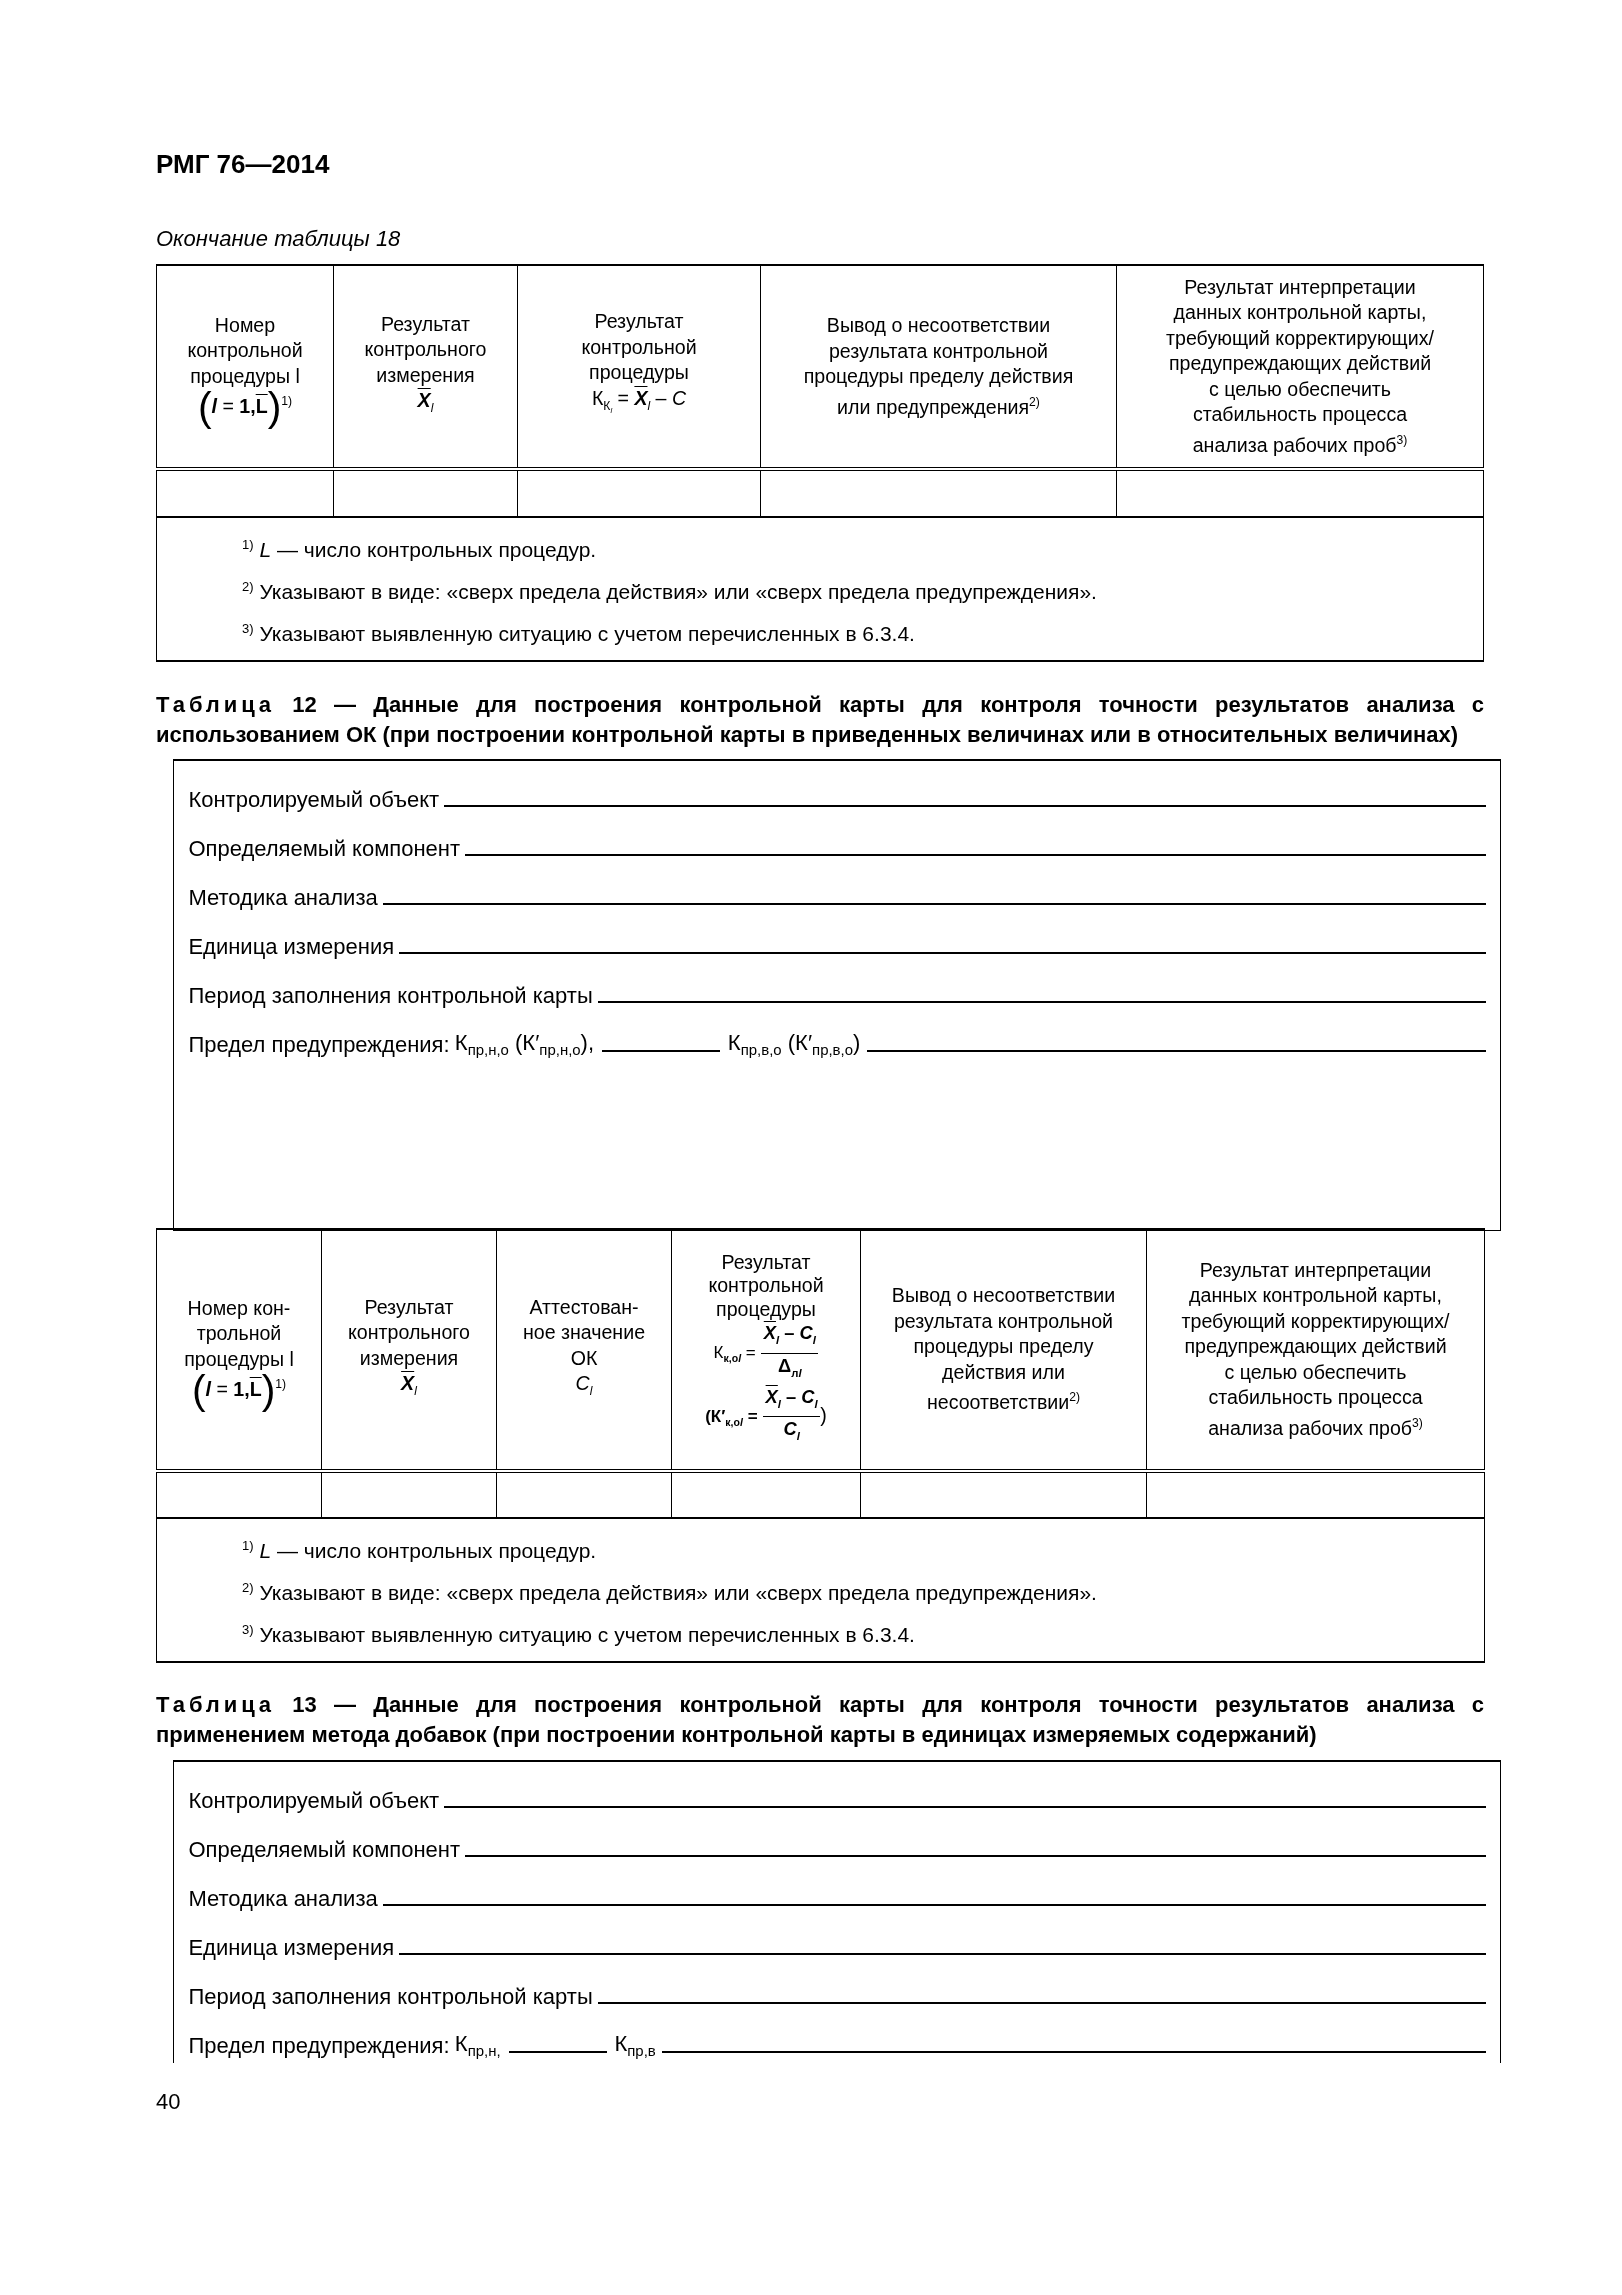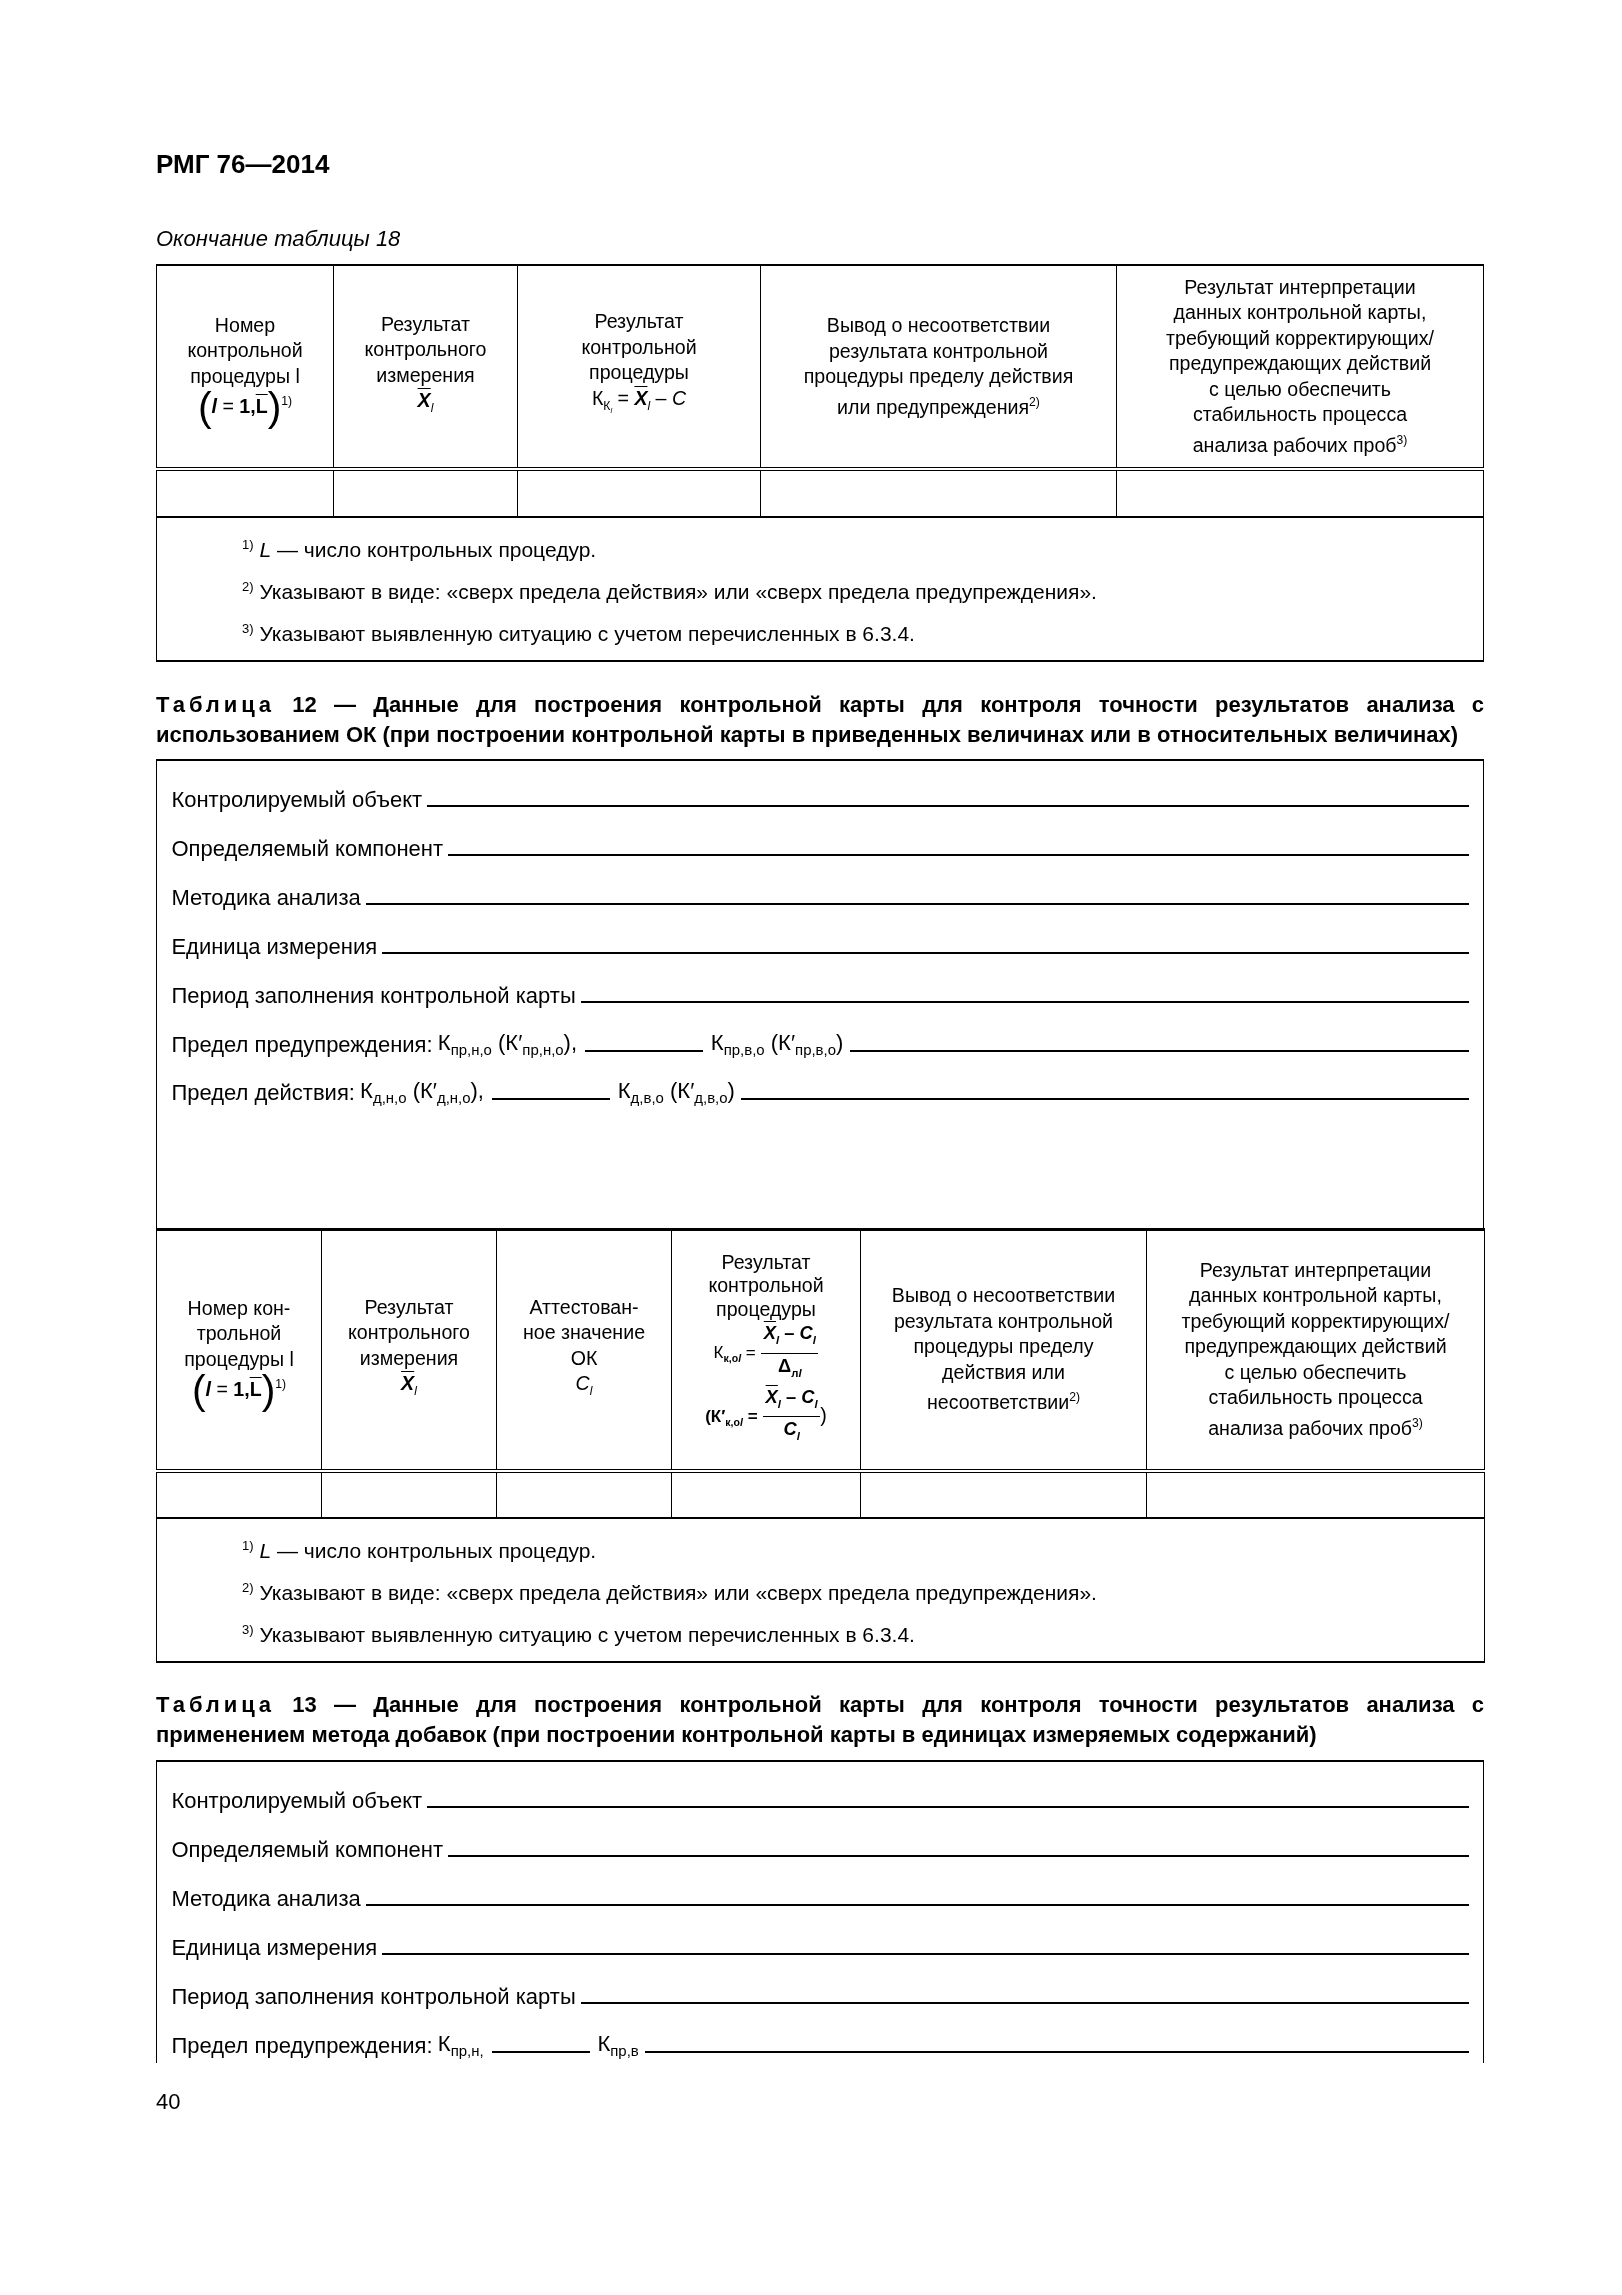--- a/index.html
+++ b/index.html
@@ -18,21 +18,21 @@
   table.grid tr.head td { border-bottom:4.6px double #000; }
   table.grid tr.notes td { text-align:left; border-top:2.6px solid #000; border-bottom:2.6px solid #000;
                            padding:7.9px 0 7.9px 85px; font-size:21px; line-height:37px;border-radius:9px; }
   .outer-top { border-top:2.6px solid #000 !important; }
   sup { font-size:0.62em; }
   sub { font-size:0.62em; }
   .it { font-style:italic; }
   .bold { font-weight:bold; }
   .ovl { text-decoration:overline; font-weight:bold; font-style:italic; }
 
-  .form { position:absolute; left:156px; width:1326px; border:1.3px solid #000; border-top:2.6px solid #000; }
+  .form { position:absolute; left:173px; width:1326px; border:1.3px solid #000; border-top:2.6px solid #000; }
   .frow { position:absolute; left:14.4px; right:14.4px; height:39px; display:flex; align-items:flex-end;
           font-size:22px; white-space:nowrap; }
   .frow .lbl { padding-right:5.2px; }
   .frow .line { flex:1; border-bottom:2.6px solid #000; height:0; margin-bottom:6.5px; }
   .frow .short { flex:0 0 118px; border-bottom:2.6px solid #000; margin:0 7.9px 6.5px 7.9px; }
   .frow .short2 { flex:0 0 98px; border-bottom:2.6px solid #000; margin:0 7.9px 6.5px 7.9px; }
   .k sub { font-size:0.68em; }
 
   .frac { display:inline-block; vertical-align:middle; text-align:center; }
   .frac .num { display:block; border-bottom:1.3px solid #000; padding:0 2.6px; }
@@ -127,27 +127,20 @@
   </div>
   <div class="frow" style="top:209px;">
     <span class="lbl">Период заполнения контрольной карты</span>
       <span class="line"></span>
   </div>
   <div class="frow k" style="top:258px;">
     <span class="lbl">Предел предупреждения:</span>
     <span>К<sub>пр,н,о</sub> (К′<sub>пр,н,о</sub>),</span>
     <span class="short"></span>
     <span>К<sub>пр,в,о</sub> (К′<sub>пр,в,о</sub>)</span>
-    <span class="line" style="margin-left:6.5px"></span>
-  </div>
-  <div class="frow k" style="top:306px;">
-    <span class="lbl">Предел действия:</span>
-    <span>К<sub>д,н,о</sub> (К′<sub>д,н,о</sub>),</span>
-    <span class="short"></span>
-    <span>К<sub>д,в,о</sub> (К′<sub>д,в,о</sub>)</span>
     <span class="line" style="margin-left:6.5px"></span>
   </div>
 </div>
 
 <table class="grid" style="left:156px; top:1228px; width:1327px;">
   <colgroup>
     <col style="width:165px">
       <col style="width:175px">
       <col style="width:175px">
       <col style="width:189px">

